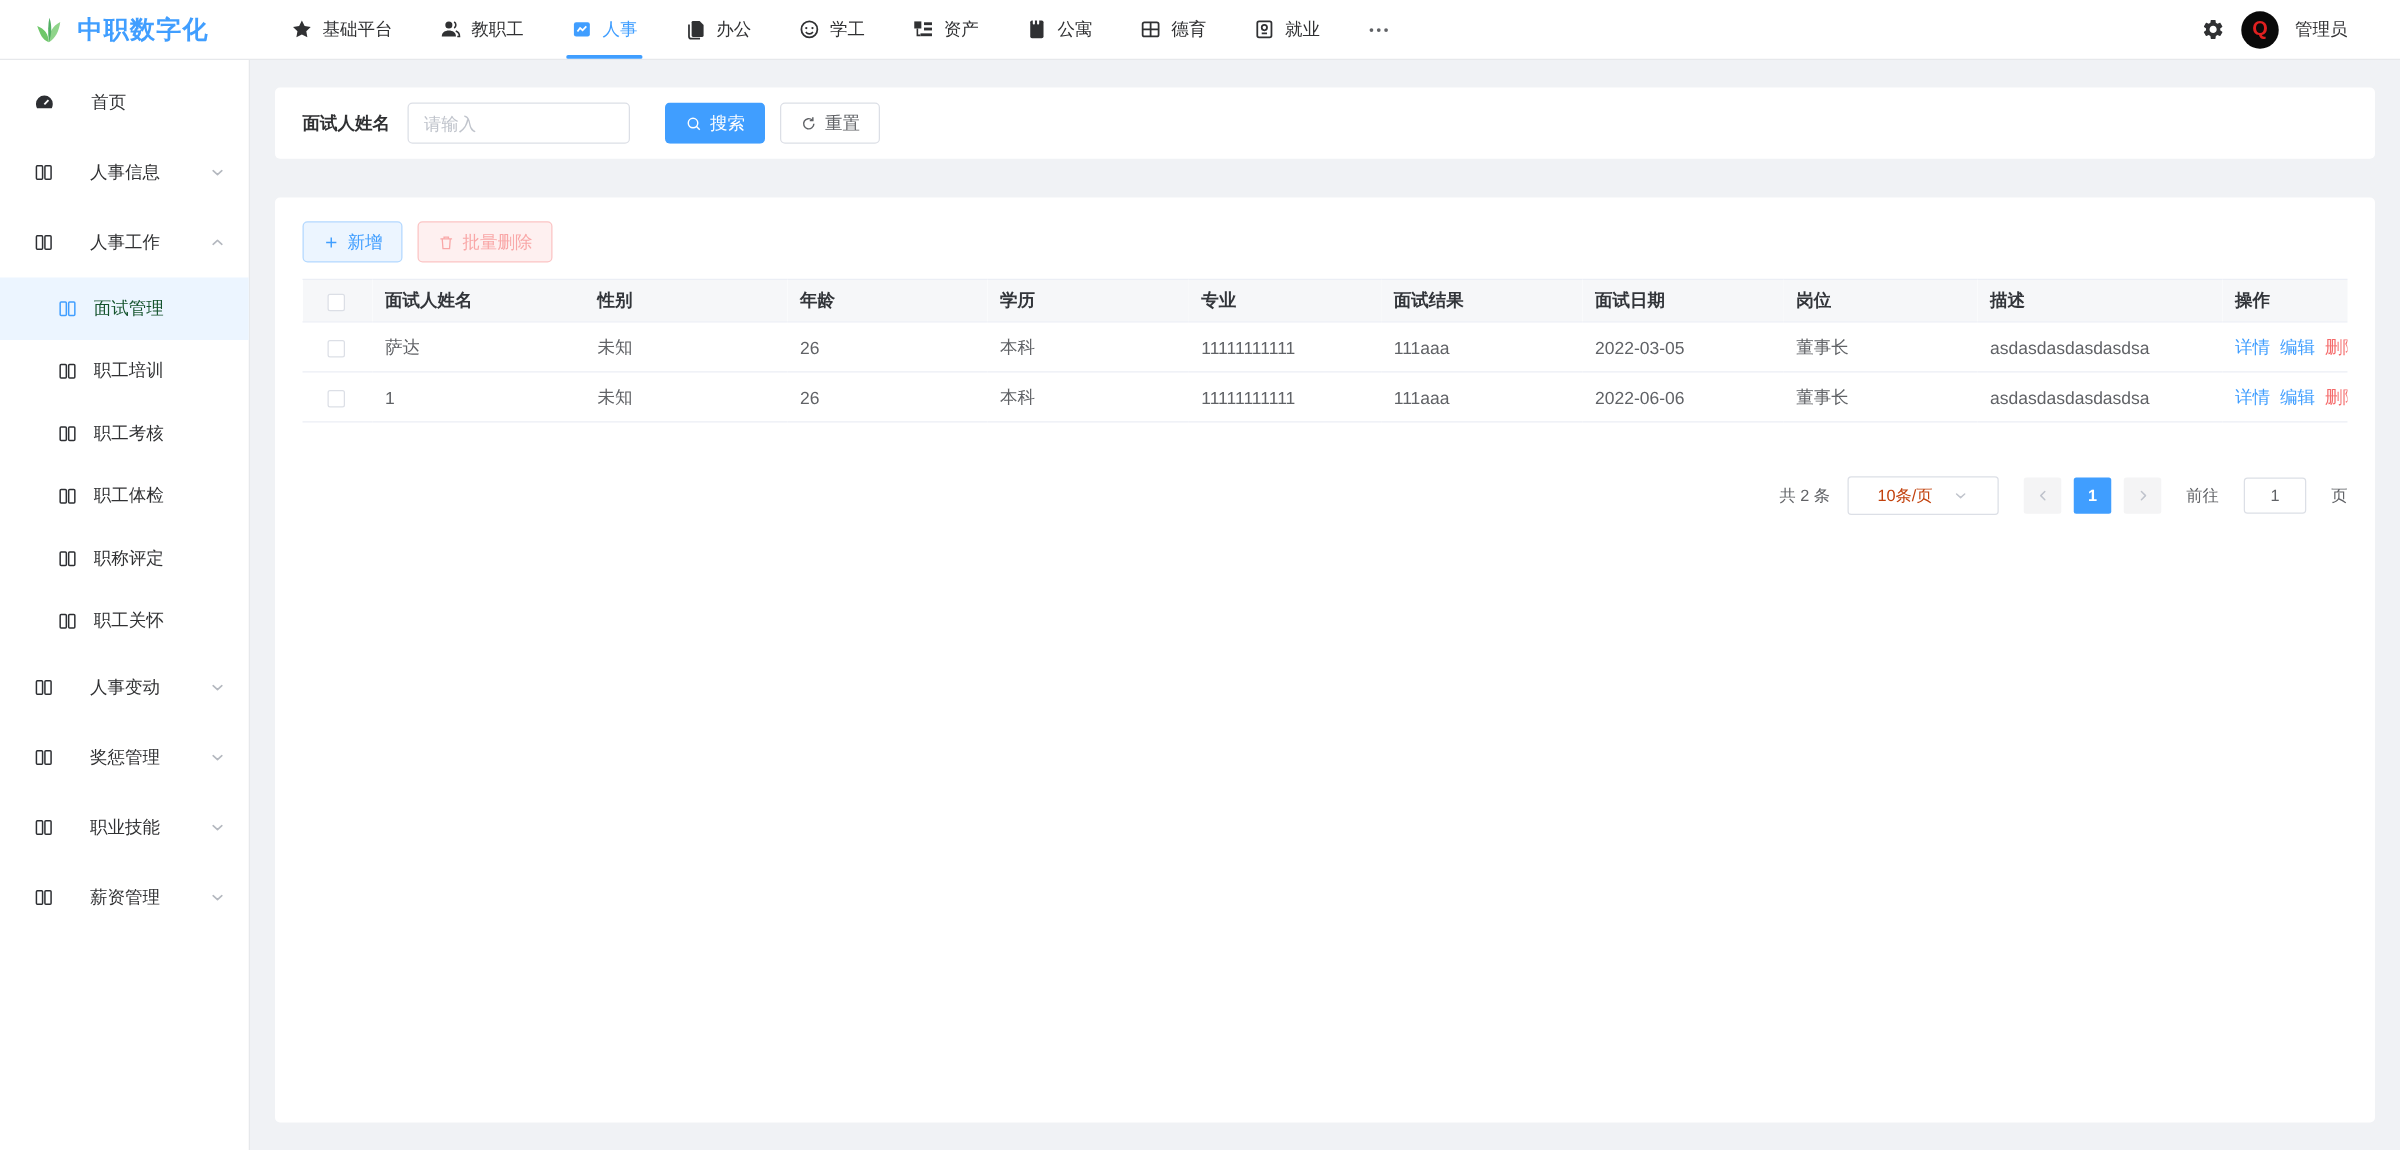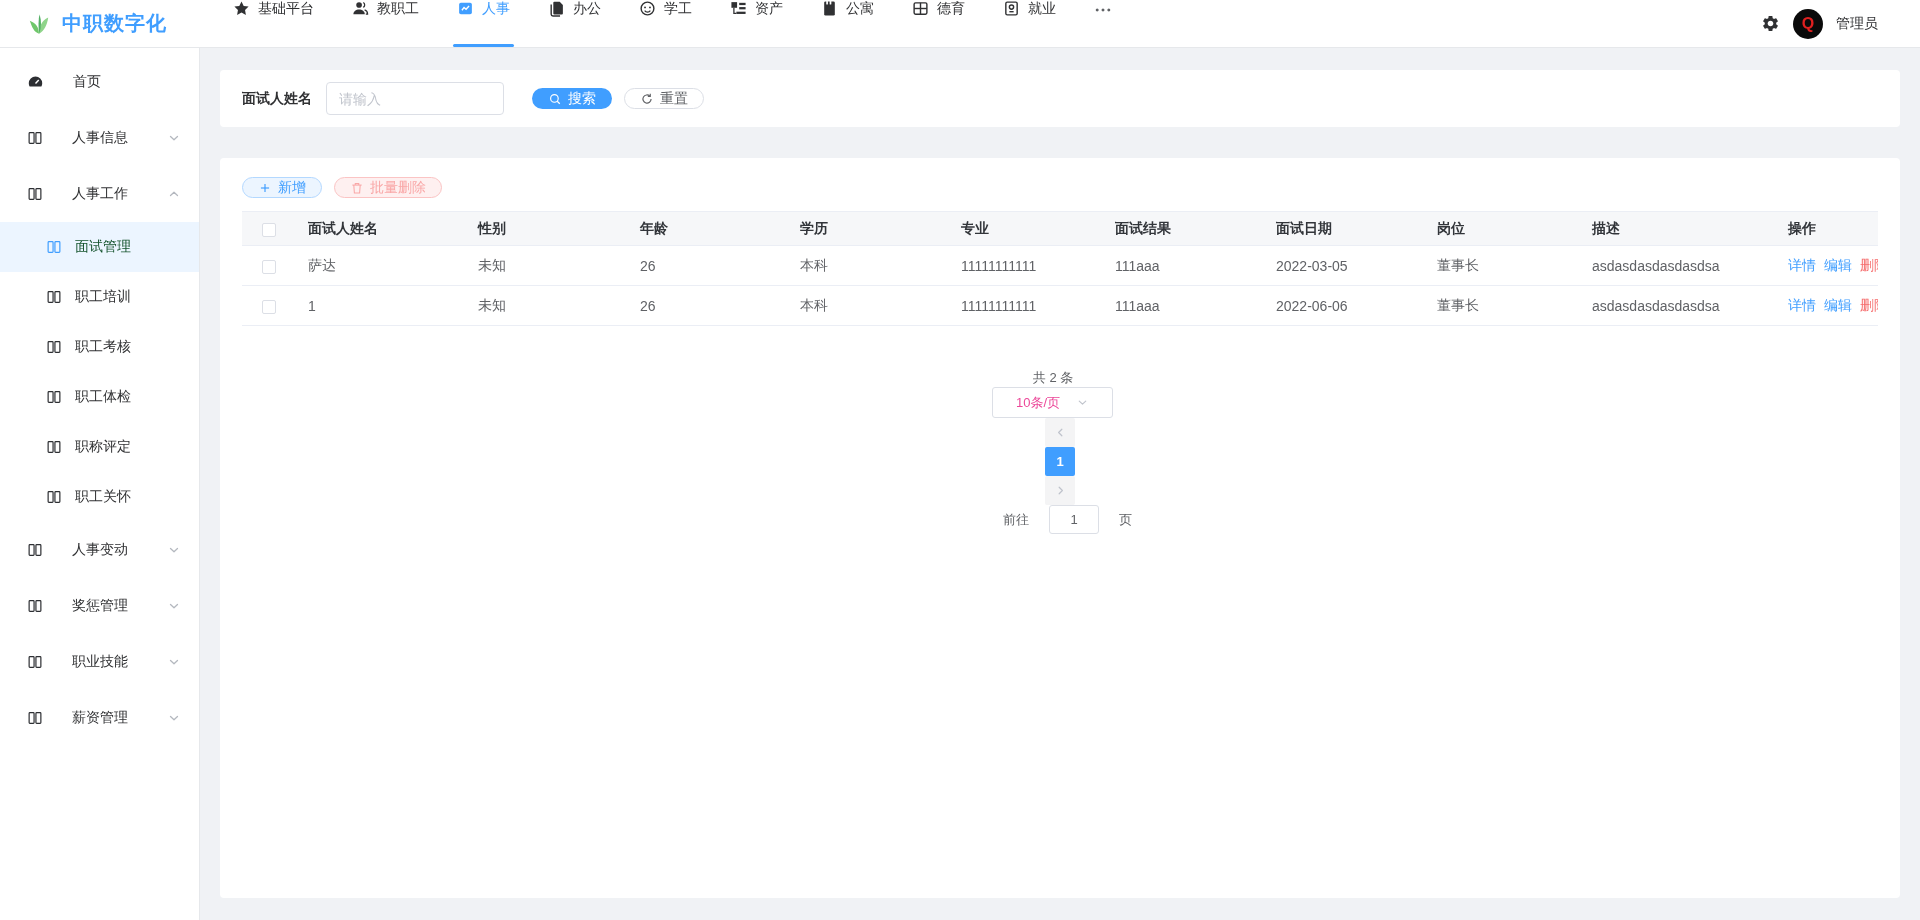--- a/index.html
+++ b/index.html
@@ -14,21 +14,21 @@
   
   .topbar {
     position:fixed; top:0; left:0; width:1920px; height:48px;
     background:#fff; border-bottom:1px solid #e6e8eb;
     display:flex; align-items:center; z-index:20;
   }
   .logo { width:200px; display:flex; align-items:center; gap:10px; padding-left:26px; cursor:pointer; }
   .logo-text { color:#409eff; font-size:20px; font-weight:bold; letter-spacing:1px; white-space:nowrap; }
   .topnav { display:flex; align-items:center; height:100%; margin-left:14px; }
   .nav-item {
-    display:flex; gap:8px; height:100%;
+    display:flex; align-items:center; gap:8px; height:100%;
     padding:0 10px; margin:0 9px; cursor:pointer; position:relative; color:#303133;
   }
   .nav-item .nicon { color:#303133; }
   .nav-item.active { color:#409eff; }
   .nav-item.active .nicon { color:#409eff; }
   .nav-item.active::after {
     content:""; position:absolute; left:6px; right:6px; bottom:0; height:3px;
     background:#409eff; border-radius:2px;
   }
   .nav-more { padding:0 12px; margin:0 6px; color:#606266; }
@@ -66,21 +66,21 @@
 
   .search-card { height:57px; display:flex; align-items:center; padding:0 22px; margin-bottom:31px; }
   .search-label { font-weight:bold; margin-right:14px; color:#303133; }
   .search-input {
     width:178px; height:33px; border:1px solid #dcdfe6; border-radius:4px;
     padding:0 12px; font-size:14px; color:#606266; outline:none;
     font-family:"Liberation Sans","DejaVu Sans",sans-serif;
   }
   .search-input::placeholder { color:#c0c4cc; }
   .btn {
-    height:21px; border-radius:14px; font-size:14px; display:inline-flex;
+    height:33px; border-radius:4px; font-size:14px; display:inline-flex;
     align-items:center; gap:6px; padding:0 15px; cursor:pointer;
     border:1px solid transparent; white-space:nowrap;
     font-family:"Liberation Sans","DejaVu Sans",sans-serif;
   }
   .btn-search { background:#409eff; color:#fff; margin-left:28px; }
   .btn-reset { background:#fff; border-color:#dcdfe6; color:#606266; margin-left:12px; }
 
   .table-card { height:740px; padding:19px 22px; }
   .toolbar { display:flex; align-items:center; }
   .btn-add { background:#ecf5ff; border-color:#b3d8ff; color:#409eff; }
@@ -103,27 +103,27 @@
   .checkbox {
     width:14px; height:14px; border:1px solid #dcdfe6; border-radius:2px;
     background:#fff; display:inline-block; cursor:pointer; vertical-align:middle;
   }
   .link { color:#409eff; text-decoration:none; margin-right:8px; cursor:pointer;font-family:Liberation Mono, monospace; }
   .link.danger { color:#f56c6c; margin-right:0; }
 
   
   .pagination {
     display:flex; align-items:center; justify-content:flex-end;
-    margin-top:43px; color:#606266; font-size:13px;flex-direction:column;
+    margin-top:43px; color:#606266; font-size:13px;
   }
   .pg-total { margin-right:14px; }
   .page-size {
     width:121px; height:31px; border:1px solid #dcdfe6; border-radius:3px; background:#fff;
     display:flex; align-items:center; justify-content:center; gap:16px;
-    color:#ec4899; cursor:pointer; margin-right:15px;
+    color:#c2410c; cursor:pointer; margin-right:15px;
   }
   .page-size .chevron { color:#c0c4cc; }
   .pager-btn {
     min-width:30px; height:29px; background:#f4f4f5; border-radius:2px;
     display:flex; align-items:center; justify-content:center;
     margin:0 5px; color:#bfc3cc; cursor:pointer;
   }
   .pager-page { background:#409eff; color:#fff; font-weight:bold; font-size:13px; }
   .pg-goto { margin-left:15px; display:flex; align-items:center; gap:20px; }
   .goto-input {

